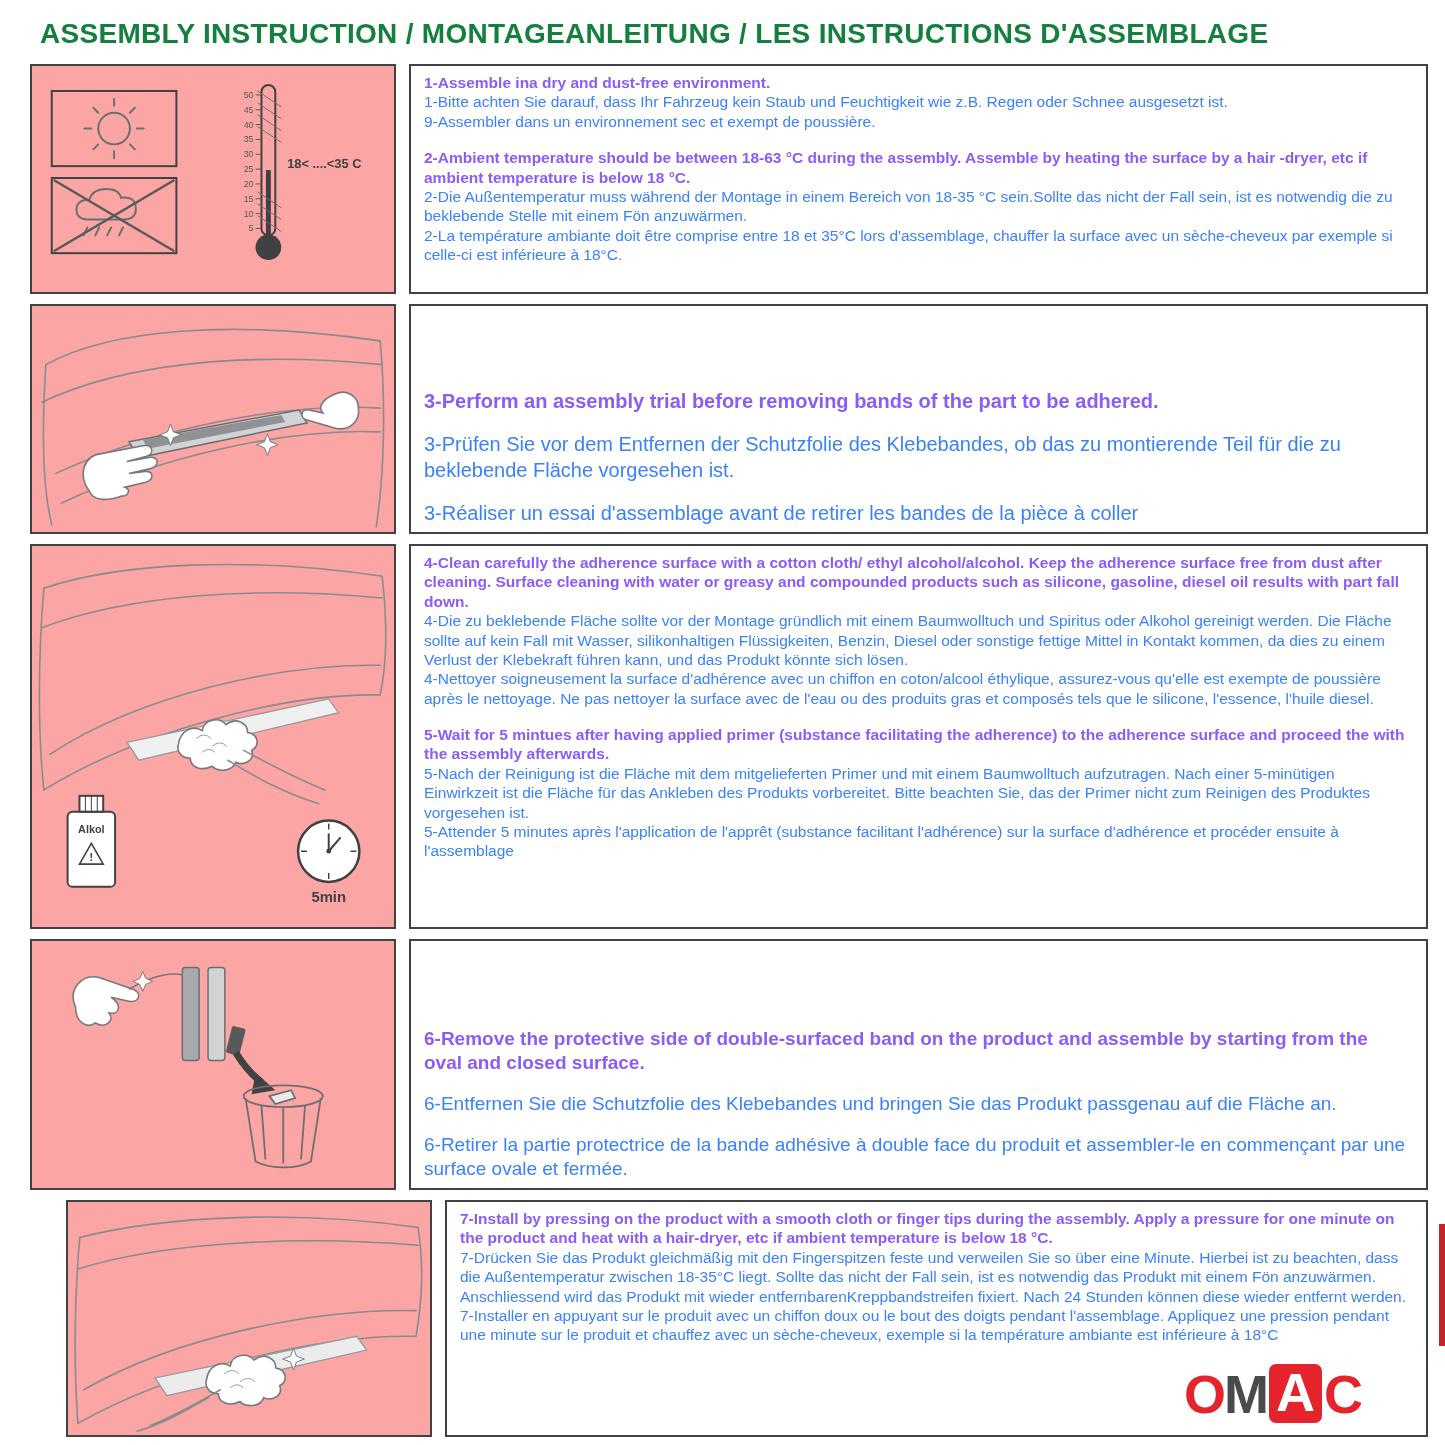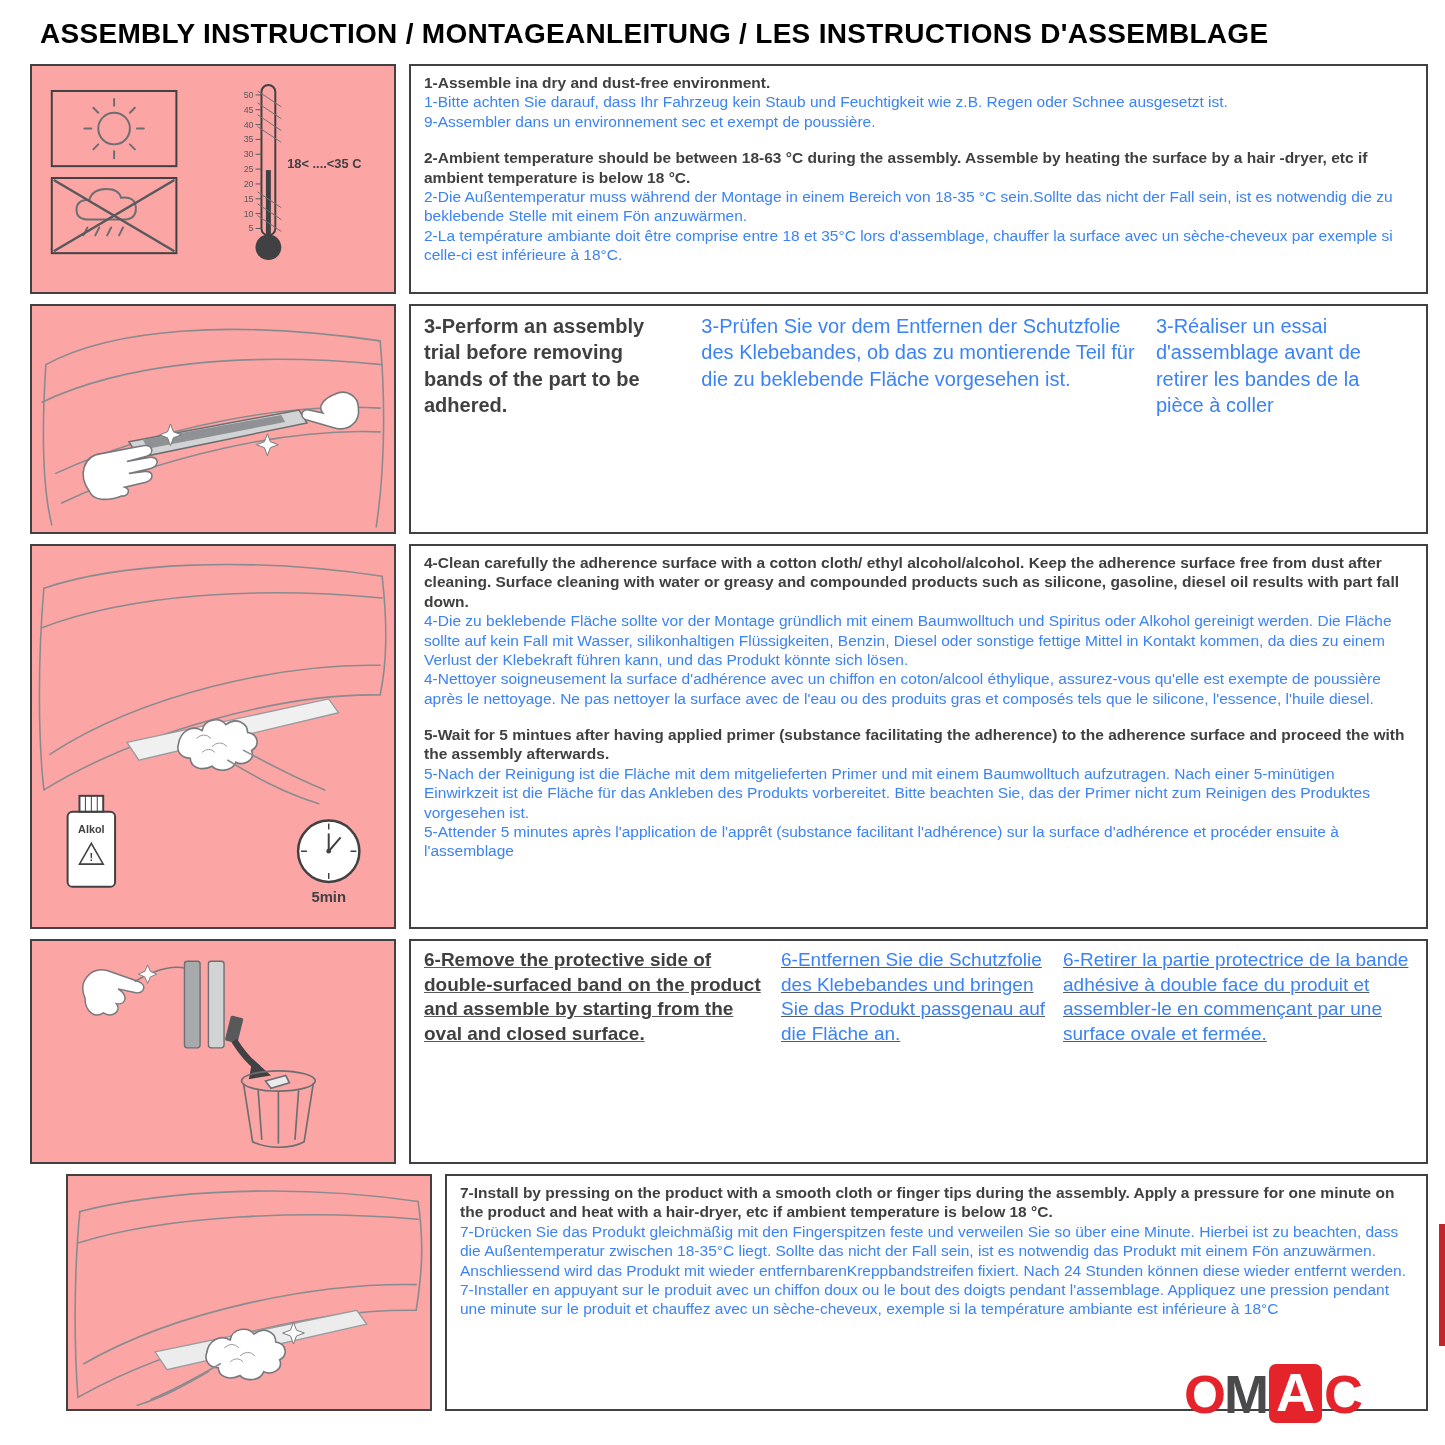--- a/index.html
+++ b/index.html
@@ -1,29 +1,29 @@
 <!DOCTYPE html>
 <html><head>
 <meta charset="utf-8">
 <style>
   html,body{margin:0;padding:0;background:#fff;}
   body{width:1445px;height:1445px;position:relative;font-family:"Liberation Sans",sans-serif;color:#58595b;overflow:hidden;}
   .page{padding:12px 17px 0 30px;box-sizing:border-box;}
-  .title{color:#000000;font-weight:bold;font-size:28px;line-height:36px;letter-spacing:.3px;margin:4px 0 12px 10px;white-space:nowrap;}
+  .title{color:#15803d;font-weight:bold;font-size:28px;line-height:36px;letter-spacing:.3px;margin:4px 0 12px 10px;white-space:nowrap;}
   .row{display:flex;gap:13px;margin-bottom:10px;}
   .row.r1,.row.r2{height:230px;}
   .row.r3{height:385px;}
-  .row.r4{height:225px;text-decoration:underline;}
+  .row.r4{height:251px;}
   .row.r5{height:237px;margin-left:36px;}
   .illu-box{flex:0 0 366px;width:366px;height:100%;border:2.5px solid #414042;box-sizing:border-box;background:#fca5a5;overflow:hidden;}
   .illu-box svg{display:block;width:100%;height:100%;}
   .text-box{flex:1;height:100%;border:2.5px solid #414042;box-sizing:border-box;padding:7px 16px 6px 13px;overflow:hidden;}
-  .text-box.center{display:flex;flex-direction:row;justify-content:flex-end;gap:16px;}
+  .text-box.center{display:flex;flex-direction:column;justify-content:flex-end;gap:16px;}
   .p{margin:0;font-size:15.5px;line-height:1.25;color:#3b82f6;}
-  .p.bold{font-weight:bold;color:#404040;}
+  .p.bold{font-weight:bold;color:#8b5cf6;}
   .big2 .p{font-size:20px;line-height:1.32;}
   .big4 .p{font-size:19px;line-height:1.3;}
   .vgap{height:17px;}
   svg text{font-family:"Liberation Sans",sans-serif;}
   .tt{font-size:9px;fill:#58595b;text-anchor:end;}
   .thermo-label{font-size:13px;font-weight:bold;fill:#414042;}
   .illu-label{font-size:11px;font-weight:bold;fill:#414042;text-anchor:middle;}
   .clock-label{font-size:15px;font-weight:bold;fill:#414042;text-anchor:middle;}
   .logo{position:absolute;right:84px;bottom:22px;font-weight:bold;font-size:54px;line-height:1;letter-spacing:-2px;display:flex;align-items:center;}
   .logo .lo,.logo .lc{color:#e4232b;}

